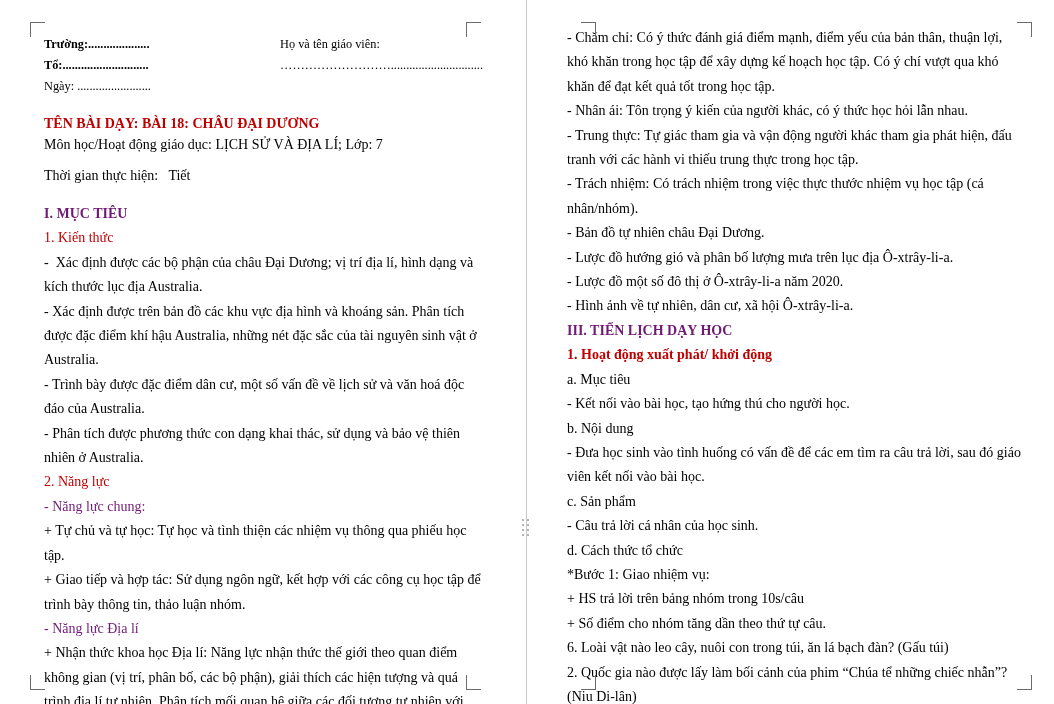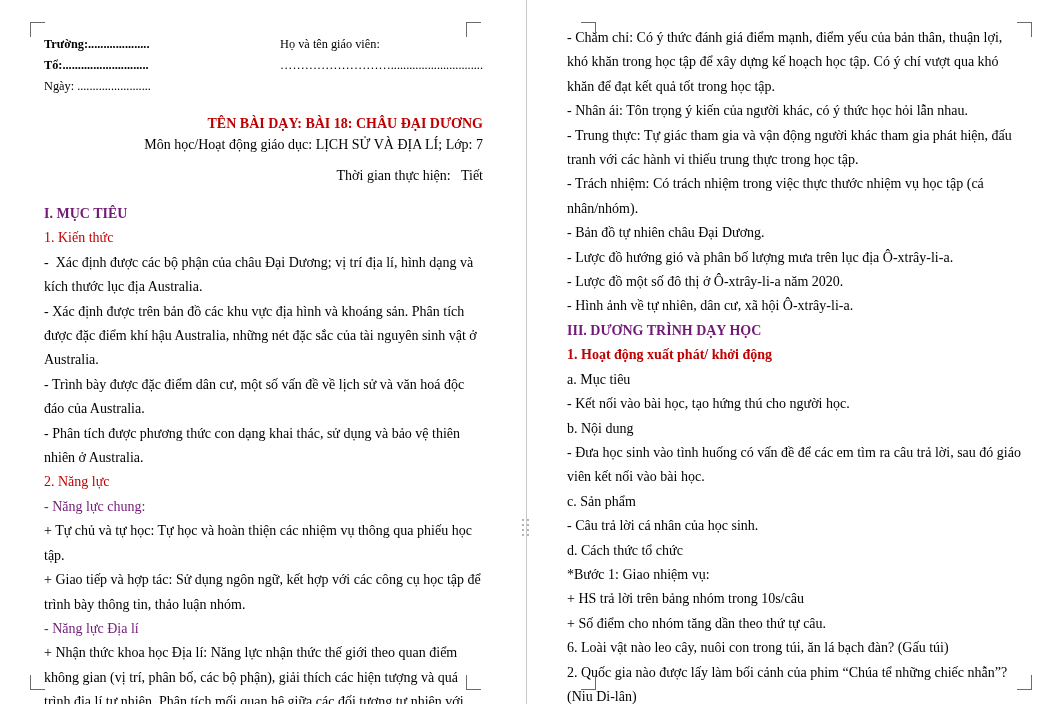--- a/index.html
+++ b/index.html
@@ -57,21 +57,21 @@
   }
   p {
     margin: 0 0 0 0;
     font-size: 14px;
     line-height: 24.4px;
     white-space: pre-wrap;
   }
   .red { color: #c00000; }
   .blue { color: #701a75; }
   .bold { font-weight: bold; }
-  .center { text-align: right; }
+  .center { text-align: left; }
   .headrow {
     display: flex;
     align-items: flex-start;
     gap: 0;
   }
   .headrow .hl { width: 240px; }
   .headrow .hr { flex: 1; }
   .dotline {
     font-size: 12.3px;
     line-height: 21px;
@@ -143,21 +143,21 @@
 
       <div id="left-body">
           <p class="blue bold">I. MỤC TIÊU</p>
           <p class="red">1. Kiến thức</p>
           <p>-  Xác định được các bộ phận của châu Đại Dương; vị trí địa lí, hình dạng và kích thước lục địa Australia.</p>
           <p>- Xác định được trên bản đồ các khu vực địa hình và khoáng sản. Phân tích được đặc điểm khí hậu Australia, những nét đặc sắc của tài nguyên sinh vật ở Australia.</p>
           <p>- Trình bày được đặc điểm dân cư, một số vấn đề về lịch sử và văn hoá độc đáo của Australia.</p>
           <p>- Phân tích được phương thức con dạng khai thác, sử dụng và bảo vệ thiên nhiên ở Australia.</p>
           <p class="red">2. Năng lực</p>
           <p class="blue">- Năng lực chung:</p>
-          <p>+ Tự chủ và tự học: Tự học và hoàn thiện các nhiệm vụ thông qua phiếu học tập.</p>
+          <p>+ Tự chủ và tự học: Tự học và tình thiện các nhiệm vụ thông qua phiếu học tập.</p>
           <p>+ Giao tiếp và hợp tác: Sử dụng ngôn ngữ, kết hợp với các công cụ học tập để trình bày thông tin, thảo luận nhóm.</p>
           <p class="blue">- Năng lực Địa lí</p>
           <p>+ Nhận thức khoa học Địa lí: Năng lực nhận thức thế giới theo quan điểm không gian (vị trí, phân bố, các bộ phận), giải thích các hiện tượng và quá trình địa lí tự nhiên. Phân tích mối quan hệ giữa các đối tượng tự nhiên với phương thức khai thác, sử dụng và bảo vệ tự nhiên ở Ô-xtray-li-a.</p>
         </div>
     </div>
   </div>
 
   <div class="gutter">
     <div class="drag-handle">
       <i></i>
@@ -175,21 +175,21 @@
     <div class="content right">
       <div id="right-body">
           <p>- Chăm chỉ: Có ý thức đánh giá điểm mạnh, điểm yếu của bản thân, thuận lợi, khó khăn trong học tập để xây dựng kế hoạch học tập. Có ý chí vượt qua khó khăn để đạt kết quả tốt trong học tập.</p>
           <p>- Nhân ái: Tôn trọng ý kiến của người khác, có ý thức học hỏi lẫn nhau.</p>
           <p>- Trung thực: Tự giác tham gia và vận động người khác tham gia phát hiện, đấu tranh với các hành vi thiếu trung thực trong học tập.</p>
           <p>- Trách nhiệm: Có trách nhiệm trong việc thực thước nhiệm vụ học tập (cá nhân/nhóm).</p>
           <p>- Bản đồ tự nhiên châu Đại Dương.</p>
           <p>- Lược đồ hướng gió và phân bố lượng mưa trên lục địa Ô-xtrây-li-a.</p>
           <p>- Lược đồ một số đô thị ở Ô-xtrây-li-a năm 2020.</p>
           <p>- Hình ảnh về tự nhiên, dân cư, xã hội Ô-xtrây-li-a.</p>
-          <p class="blue bold">III. DƯƠNG TRÌNH DẠY HỌC</p>
+          <p class="blue bold">III. TIẾN LỊCH DẠY HỌC</p>
           <p class="red bold">1. Hoạt động xuất phát/ khởi động</p>
           <p>a. Mục tiêu</p>
           <p>- Kết nối vào bài học, tạo hứng thú cho người học.</p>
           <p>b. Nội dung</p>
           <p>- Đưa học sinh vào tình huống có vấn đề để các em tìm ra câu trả lời, sau đó giáo viên kết nối vào bài học.</p>
           <p>c. Sản phẩm</p>
           <p>- Câu trả lời cá nhân của học sinh.</p>
           <p>d. Cách thức tổ chức</p>
           <p>*Bước 1: Giao nhiệm vụ:</p>
           <p>+ HS trả lời trên bảng nhóm trong 10s/câu</p>

